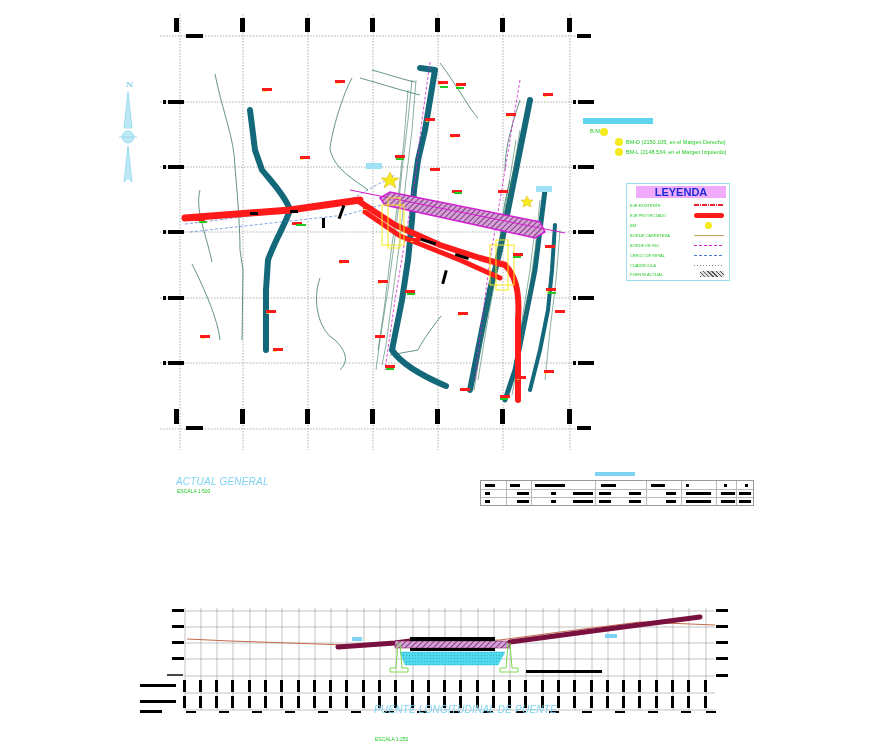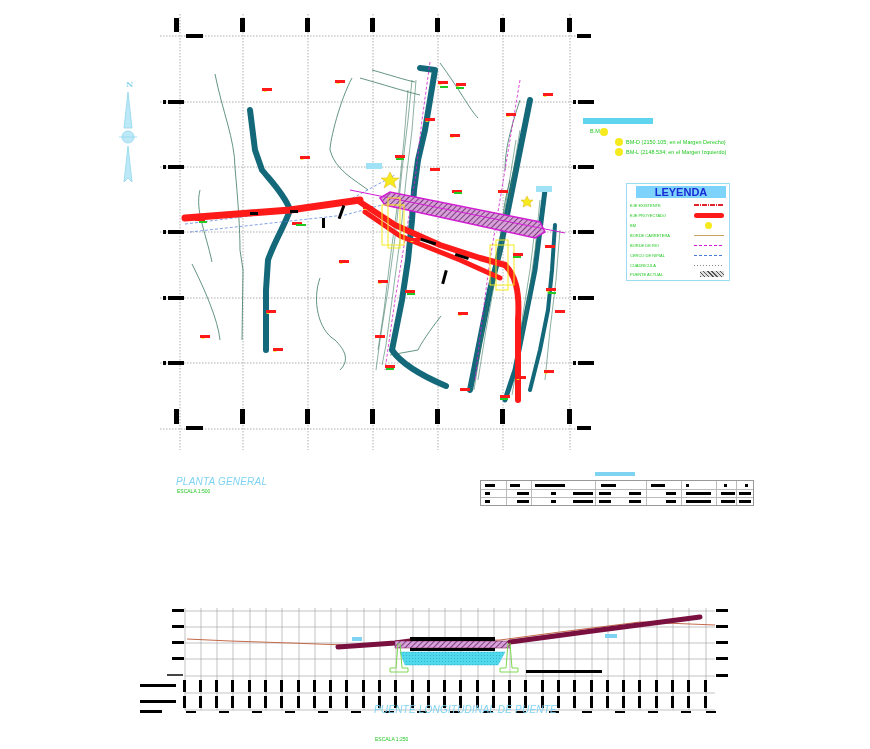--- a/index.html
+++ b/index.html
@@ -4,21 +4,21 @@
 <style>
   html,body{margin:0;padding:0;background:#ffffff;}
   body{width:870px;height:749px;position:relative;overflow:hidden;font-family:"Liberation Sans",sans-serif;}
   #canvas{position:absolute;left:0;top:0;width:870px;height:749px;}
   .title-plan{position:absolute;left:176px;top:476px;font-style:italic;font-size:10px;color:#7fd3f2;letter-spacing:0.2px;}
   .scale-plan{position:absolute;left:177px;top:488px;font-size:5px;color:#22c922;}
   .title-prof{position:absolute;left:374px;top:704px;font-style:italic;font-size:10px;color:#7fd3f2;letter-spacing:0.2px;}
   .scale-prof{position:absolute;left:375px;top:736px;font-size:5px;color:#22c922;}
   .north-letter{position:absolute;left:126px;top:79px;font-family:"DejaVu Serif",serif;font-size:8px;color:#8fd6f0;font-weight:bold;}
   .legend{position:absolute;left:626px;top:183px;width:102px;height:96px;border:1px solid #9bdcf0;background:#ffffff;}
-  .legend-title{margin:2px 3px 0 9px;height:12px;background:#7dd3fc;color:#1a2bd6;font-weight:bold;font-size:11px;text-align:center;line-height:12px;}
+  .legend-title{margin:2px 3px 0 9px;height:12px;background:#f0abfc;color:#1a2bd6;font-weight:bold;font-size:11px;text-align:center;line-height:12px;}
   .legend-row{position:absolute;left:3px;height:9px;width:96px;}
   .legend-label{position:absolute;left:0;top:0;font-size:4px;color:#22c922;line-height:9px;white-space:nowrap;}
   .legend-sym{position:absolute;right:2px;top:2px;width:30px;height:5px;}
   .bm-header{position:absolute;left:583px;top:118px;width:70px;height:6px;background:#5fd4ee;}
   .bm-line{position:absolute;font-size:5.5px;color:#22c922;white-space:nowrap;}
   .bm-dot{position:absolute;width:8px;height:8px;border-radius:50%;background:#f5ea1e;}
   .table-head{position:absolute;left:595px;top:472px;width:40px;height:4px;background:#7fd3f2;}
   .table-wrap{position:absolute;left:480px;top:480px;width:272px;height:24px;border:1px solid #999;}
   .table-row{position:absolute;left:0;width:272px;height:8px;border-top:1px solid #bbb;}
   .table-col{position:absolute;top:0;height:24px;border-left:1px solid #bbb;}
@@ -436,21 +436,21 @@
     <rect x="526" y="670" width="76" height="3" fill="#000"></rect>
   </g>
 
   <g fill="none" stroke="#7ed850" stroke-width="1">
     <path d="M398,643 L396,668 L390,668 L390,672 L408,672 L408,668 L402,668 L400,643"></path>
     <path d="M508,643 L506,668 L500,668 L500,672 L518,672 L518,668 L512,668 L510,643"></path>
   </g>
 </svg>
 
 <div class="north-letter">N</div>
-<div class="title-plan">PLANTA GENERAL</div>
+<div class="title-plan">ACTUAL GENERAL</div>
 <div class="scale-plan">ESCALA 1:500</div>
 <div class="title-prof">PUENTE LONGITUDINAL DE PUENTE</div>
 <div class="scale-prof">ESCALA 1:250</div>
 
 <div class="bm-header"></div>
 <div class="bm-line" style="left:590px;top:128px;">B.M.</div>
 <div class="bm-dot" style="left:600px;top:128px;"></div>
 <div class="bm-dot" style="left:615px;top:138px;"></div>
 <div class="bm-line" style="left:626px;top:139px;">BM-D (2150.105; en el Margen Derecho)</div>
 <div class="bm-dot" style="left:615px;top:148px;"></div>

